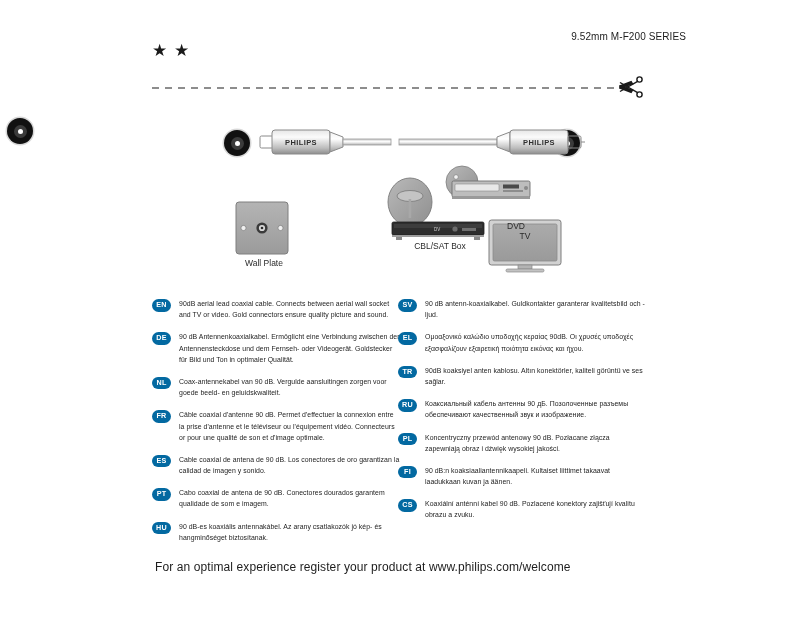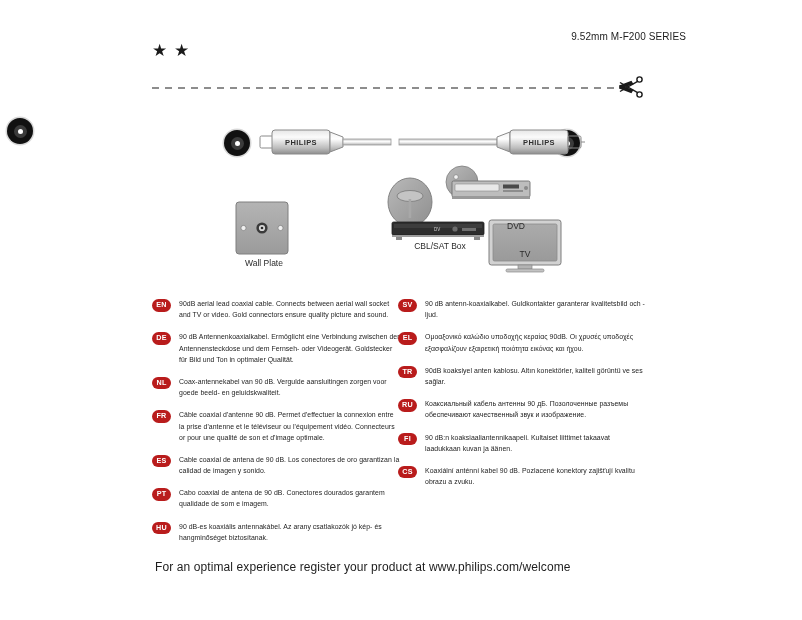--- a/index.html
+++ b/index.html
@@ -103,41 +103,41 @@
   .cap {
     position: absolute;
     font-size: 8.5px;
     color: #2a2a2a;
     text-align: center;
     white-space: nowrap;
   }
   .cap-wall { left: 234px; top: 258px; width: 60px; }
   .cap-cbl  { left: 400px; top: 241px; width: 80px; }
   .cap-dvd  { left: 486px; top: 200px; width: 60px; margin-top: 21px; }
-  .cap-tv   { left: 500px; top: 249px; width: 50px; }
+  .cap-tv   { left: 500px; top: 231px; width: 50px; }
 
   
   .lang-col {
     position: absolute;
     width: 248px;
   }
   .col-left  { left: 152px; top: 298px; }
   .col-right { left: 398px; top: 298px; }
 
   .lang-row {
     display: flex;
     align-items: flex-start;
     margin-bottom: 11px;
   }
   .lang-badge {
     flex: 0 0 auto;
     width: 19px;
     height: 12.5px;
     border-radius: 7px;
-    background: #b91c1c;
+    background: #0369a1;
     color: #ffffff;
     font-size: 7.2px;
     font-weight: bold;
     letter-spacing: 0.2px;
     line-height: 12.5px;
     text-align: center;
     margin-top: 1px;
     margin-right: 8px;
   }
   .lang-text {
@@ -332,20 +332,24 @@
       </div>
       <div class="lang-row">
         <div class="lang-badge">TR</div>
         <div class="lang-text">90dB koaksiyel anten kablosu. Altın konektörler, kaliteli görüntü ve ses sağlar.</div>
       </div>
       <div class="lang-row">
         <div class="lang-badge">RU</div>
         <div class="lang-text">Коаксиальный кабель антенны 90 дБ. Позолоченные разъемы обеспечивают качественный звук и изображение.</div>
       </div>
       <div class="lang-row">
+        <div class="lang-badge">PL</div>
+        <div class="lang-text">Koncentryczny przewód antenowy 90 dB. Pozłacane złącza zapewniają obraz i dźwięk wysokiej jakości.</div>
+      </div>
+      <div class="lang-row">
         <div class="lang-badge">FI</div>
         <div class="lang-text">90 dB:n koaksiaaliantennikaapeli. Kultaiset liittimet takaavat laadukkaan kuvan ja äänen.</div>
       </div>
       <div class="lang-row">
         <div class="lang-badge">CS</div>
         <div class="lang-text">Koaxiální anténní kabel 90 dB. Pozlacené konektory zajišťují kvalitu obrazu a zvuku.</div>
       </div>
     </div>
 
   <div class="footer">For an optimal experience register your product at www.philips.com/welcome</div>

